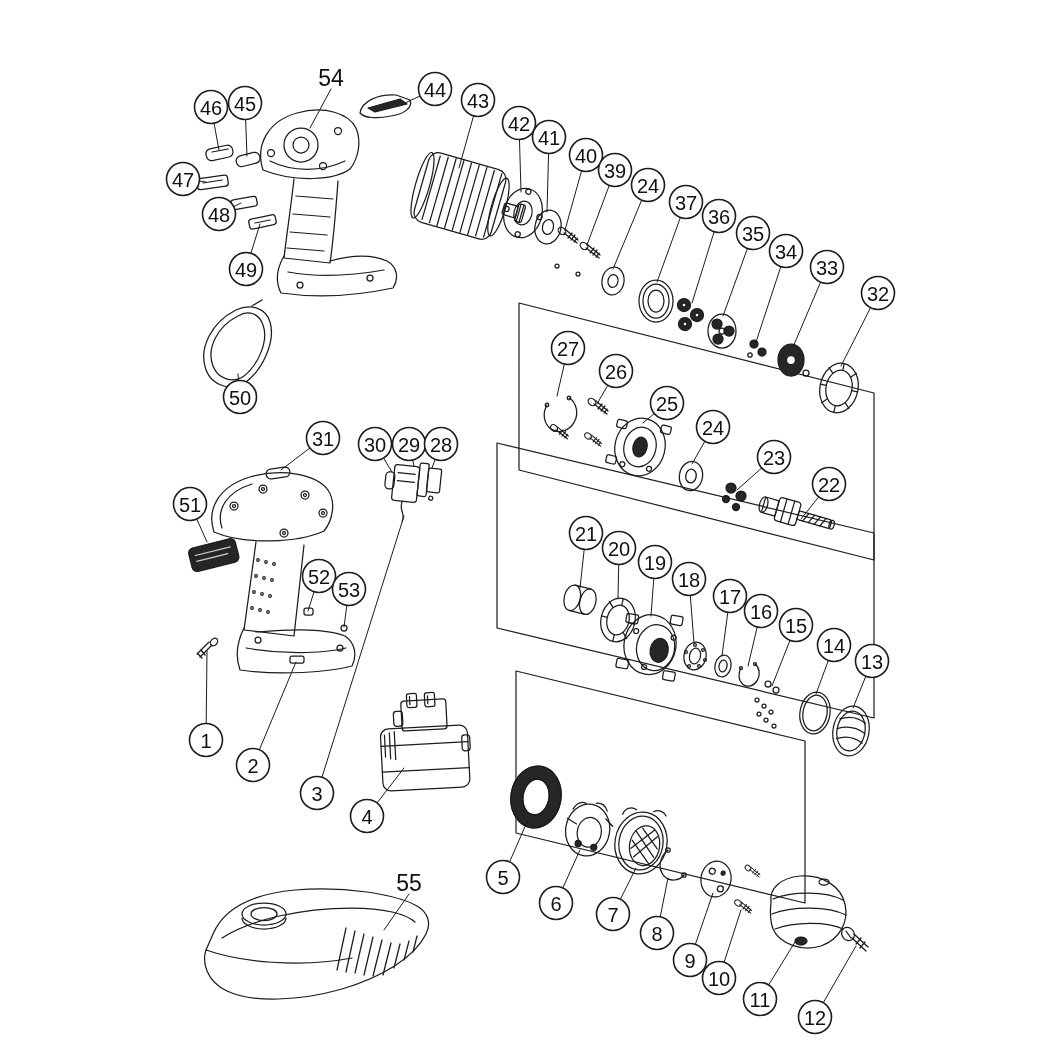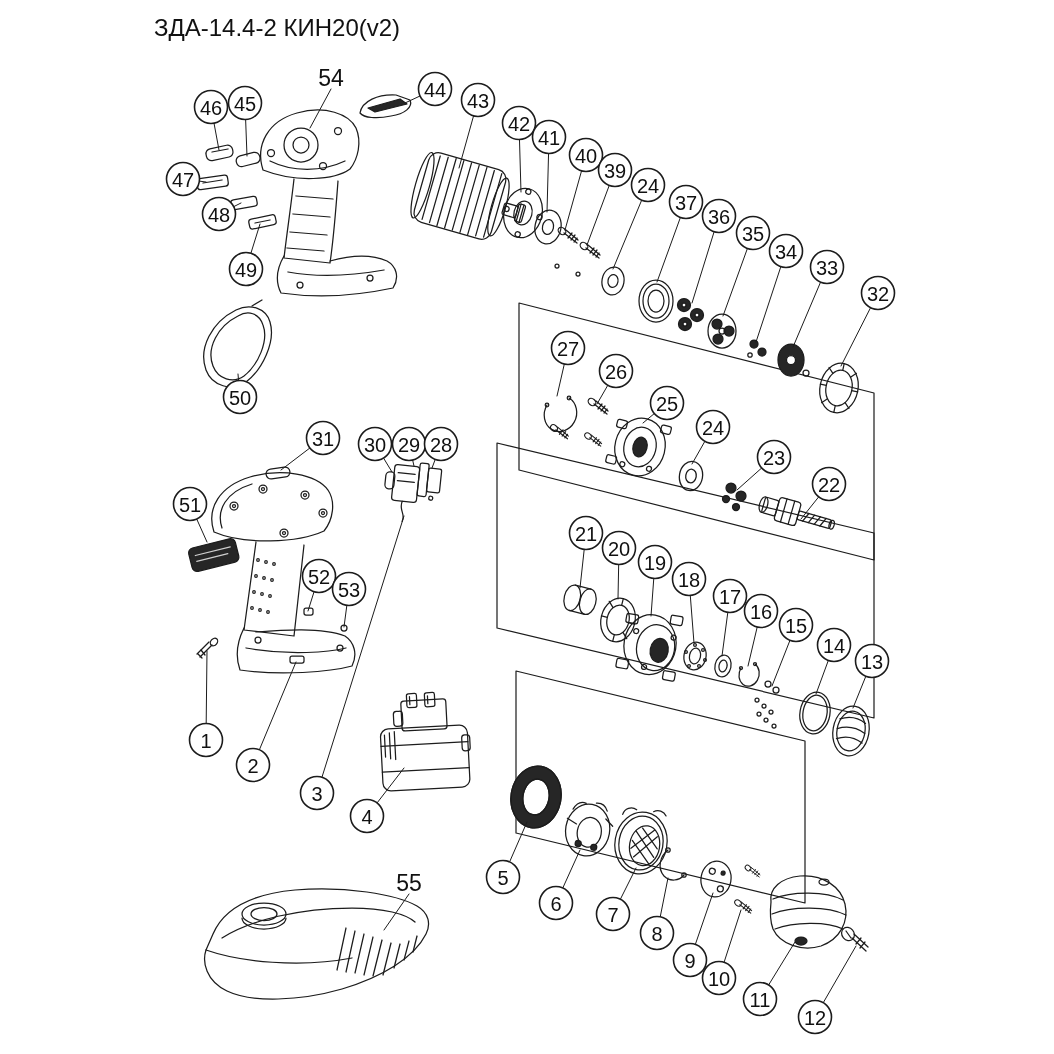--- a/index.html
+++ b/index.html
@@ -14,21 +14,20 @@
   #diagram-svg .box{stroke-width:1.2;}
   #leaders line{stroke-width:1;}
   #balloons circle{fill:#fff;stroke-width:1.6;}
   #balloons text{stroke:none;fill:#111;font-family:"Liberation Sans",sans-serif;font-size:20px;text-anchor:middle;dominant-baseline:central;}
   #balloons text.plain{font-size:23px;}
 </style>
 </head>
 <body>
 
 <div class="page">
-  <div class="title">ЗДА-14.4-2 КИН20(v2)</div>
 
   <svg id="diagram-svg" width="1054" height="1054" viewBox="0 0 1054 1054">
     <defs>
       <g id="screw-sym">
         <ellipse cx="0" cy="0" rx="3.2" ry="4.2" transform="rotate(-50)"></ellipse>
         <line x1="2" y1="2" x2="15" y2="12"></line>
         <line x1="4" y1="-1" x2="16" y2="9"></line>
         <line x1="6" y1="7" x2="10" y2="2"></line>
         <line x1="9" y1="9" x2="13" y2="4"></line>
         <line x1="12" y1="11" x2="15" y2="7"></line>

